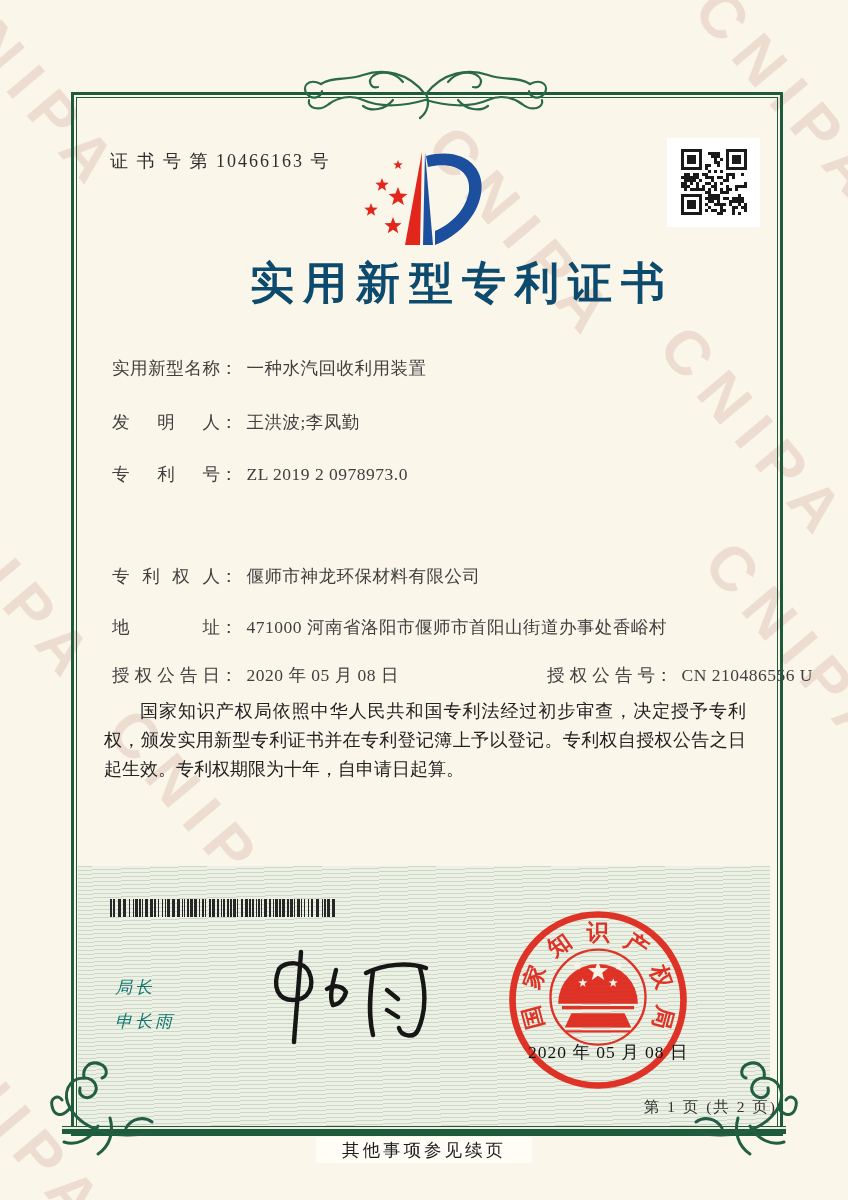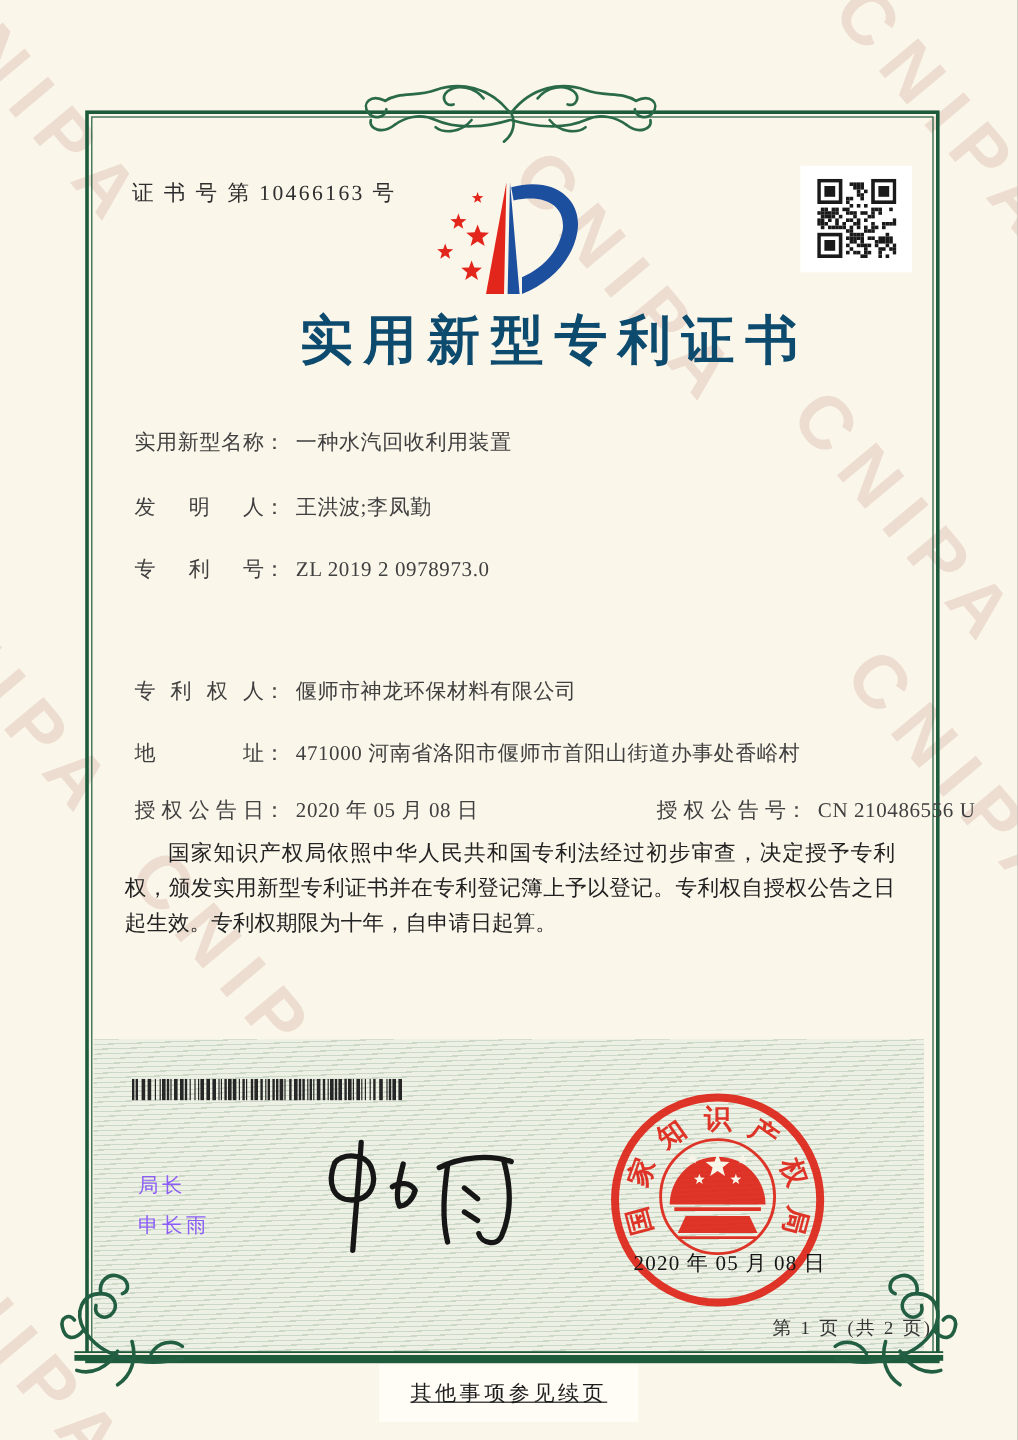--- a/index.html
+++ b/index.html
@@ -55,28 +55,28 @@
   .fcolon{ display:inline-block; margin-right:9px; }
   .fvalue{ letter-spacing:0.5px; }
   .row2nd{ position:absolute; left:435px; top:0; }
   .paras{
     position:absolute; left:104px; top:697px; width:642px;
     font-size:18px; line-height:29px; text-align:justify; color:#222;
   }
   .paras p{ margin:0; text-indent:2em; }
   .barcode{ position:absolute; left:110px; top:899px; }
   .issuer{ position:absolute; left:115px; top:971px; font-family:"Liberation Sans","DejaVu Sans",sans-serif;
-    font-size:17px; letter-spacing:3px; color:#8b5cf6; line-height:34px;}
+    font-size:17px; letter-spacing:3px; color:#0f766e; line-height:34px;font-style:italic;}
   .signature{ position:absolute; left:248px; top:942px; }
   .seal{ position:absolute; left:503px; top:905px; }
   .seal-date{ position:absolute; left:528px; top:1040px; font-size:17.5px; color:#141414; letter-spacing:1px; }
   .page-footer{ position:absolute; left:71px; top:1097px; width:706px; text-align:right; font-size:15.5px; color:#333; letter-spacing:2px;}
   .cont-note{
     position:absolute; left:424px; top:1137px; transform:translateX(-50%);
-    background:#fffdf6; padding:12px 26px; font-size:17.5px; letter-spacing:3px; color:#1c1c1c; z-index:7;text-decoration:underline;
+    background:#fffdf6; padding:1px 26px; font-size:17.5px; letter-spacing:3px; color:#1c1c1c; z-index:7;
   }
   svg{ display:block; }
 </style>
 </head>
 <body>
 
 <div class="page">
 
   <div class="wm" style="left:-28px; top:-38px;">CNIPA</div>
   <div class="wm" style="left:468px; top:112px;">CNIPA</div>

